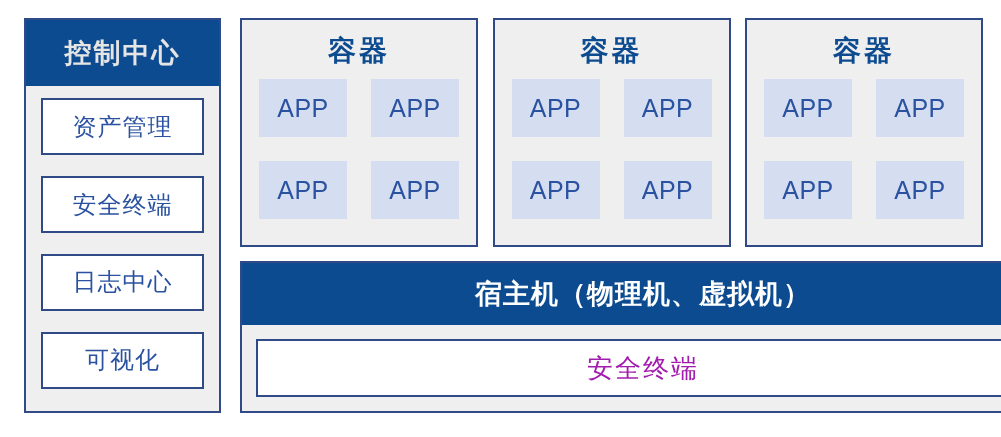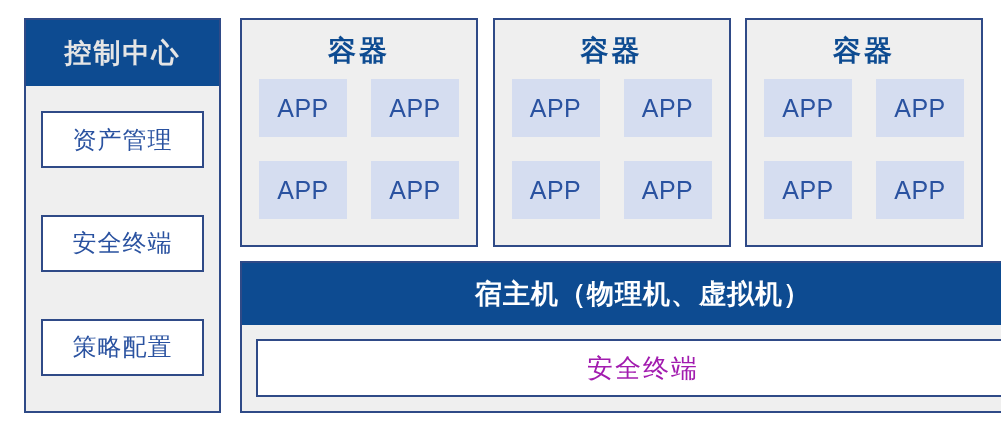--- a/index.html
+++ b/index.html
@@ -167,21 +167,22 @@
 </head>
 <body>
 
 <div id="diagram">
 
   <div class="control-center">
     <div class="control-center-header">控制中心</div>
     <div class="control-center-body">
       <div class="cc-item">资产管理</div>
       <div class="cc-item">安全终端</div>
-      <div class="cc-item">策略配置</div>
+      <div class="cc-item">日志中心</div>
+      <div class="cc-item">可视化</div>
     </div>
   </div>
 
   <div class="containers-row">
 
     <div class="container-panel">
       <div class="container-title">容器</div>
       <div class="app-grid">
         <div class="app-box">APP</div>
         <div class="app-box">APP</div>

